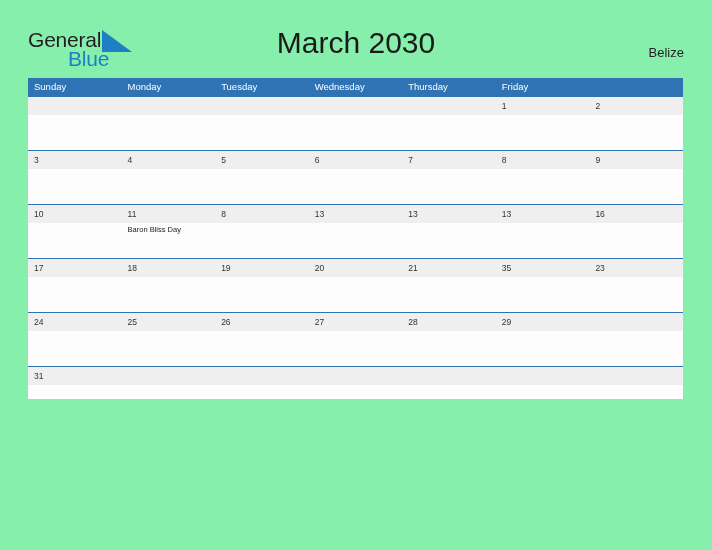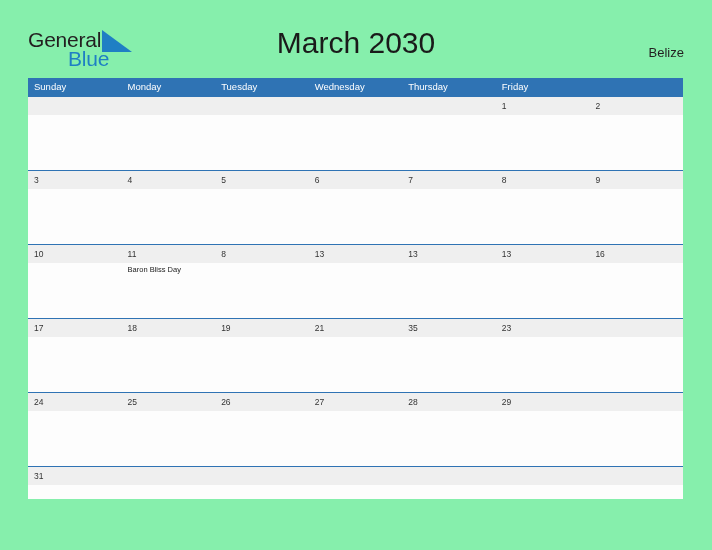--- a/index.html
+++ b/index.html
@@ -125,21 +125,21 @@
     line-height: 18px;
     font-size: 8.5px;
     color: #333333;
     padding-left: 6px;
     box-sizing: border-box;
     font-family: "Liberation Sans", sans-serif;
   }
   .week-event-band {
     display: flex;
     width: 100%;
-    height: 55px;
+    height: 35px;
     background: #fdfdfd;
   }
   .event-cell {
     width: 93.57px;
     height: 49px;
     padding: 2px 4px 0 6px;
     box-sizing: border-box;
     font-size: 7.5px;
     line-height: 9.5px;
     color: #222222;
@@ -242,20 +242,21 @@
         <div class="event-cell"></div>
         <div class="event-cell"></div>
       </div>
     </div>
 
     <div class="week">
       <div class="week-num-band">
         <div class="num-cell">17</div>
         <div class="num-cell">18</div>
         <div class="num-cell">19</div>
+        <div class="num-cell">20</div>
         <div class="num-cell">21</div>
         <div class="num-cell">35</div>
         <div class="num-cell">23</div>
       </div>
       <div class="week-event-band">
         <div class="event-cell"></div>
         <div class="event-cell"></div>
         <div class="event-cell"></div>
         <div class="event-cell"></div>
         <div class="event-cell"></div>

